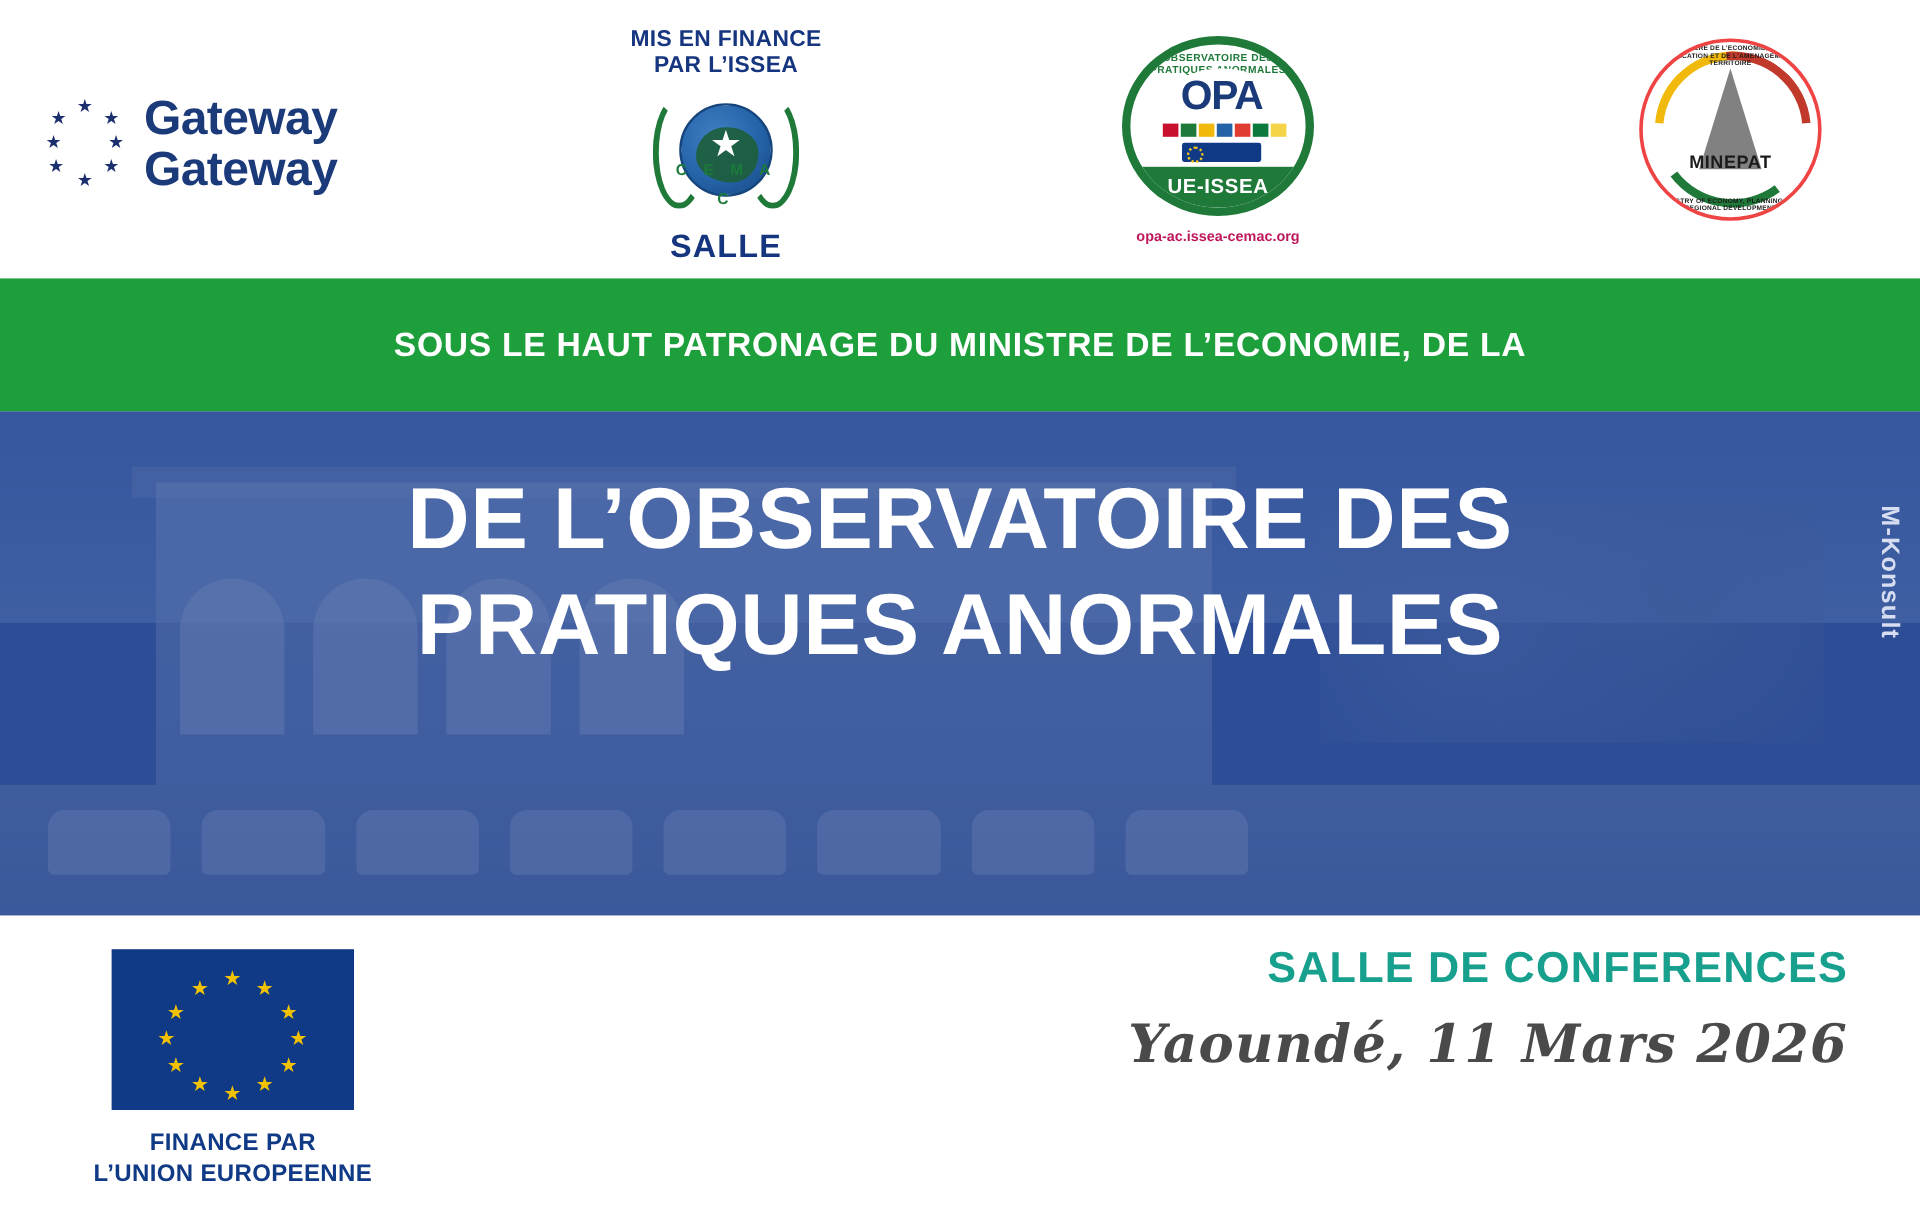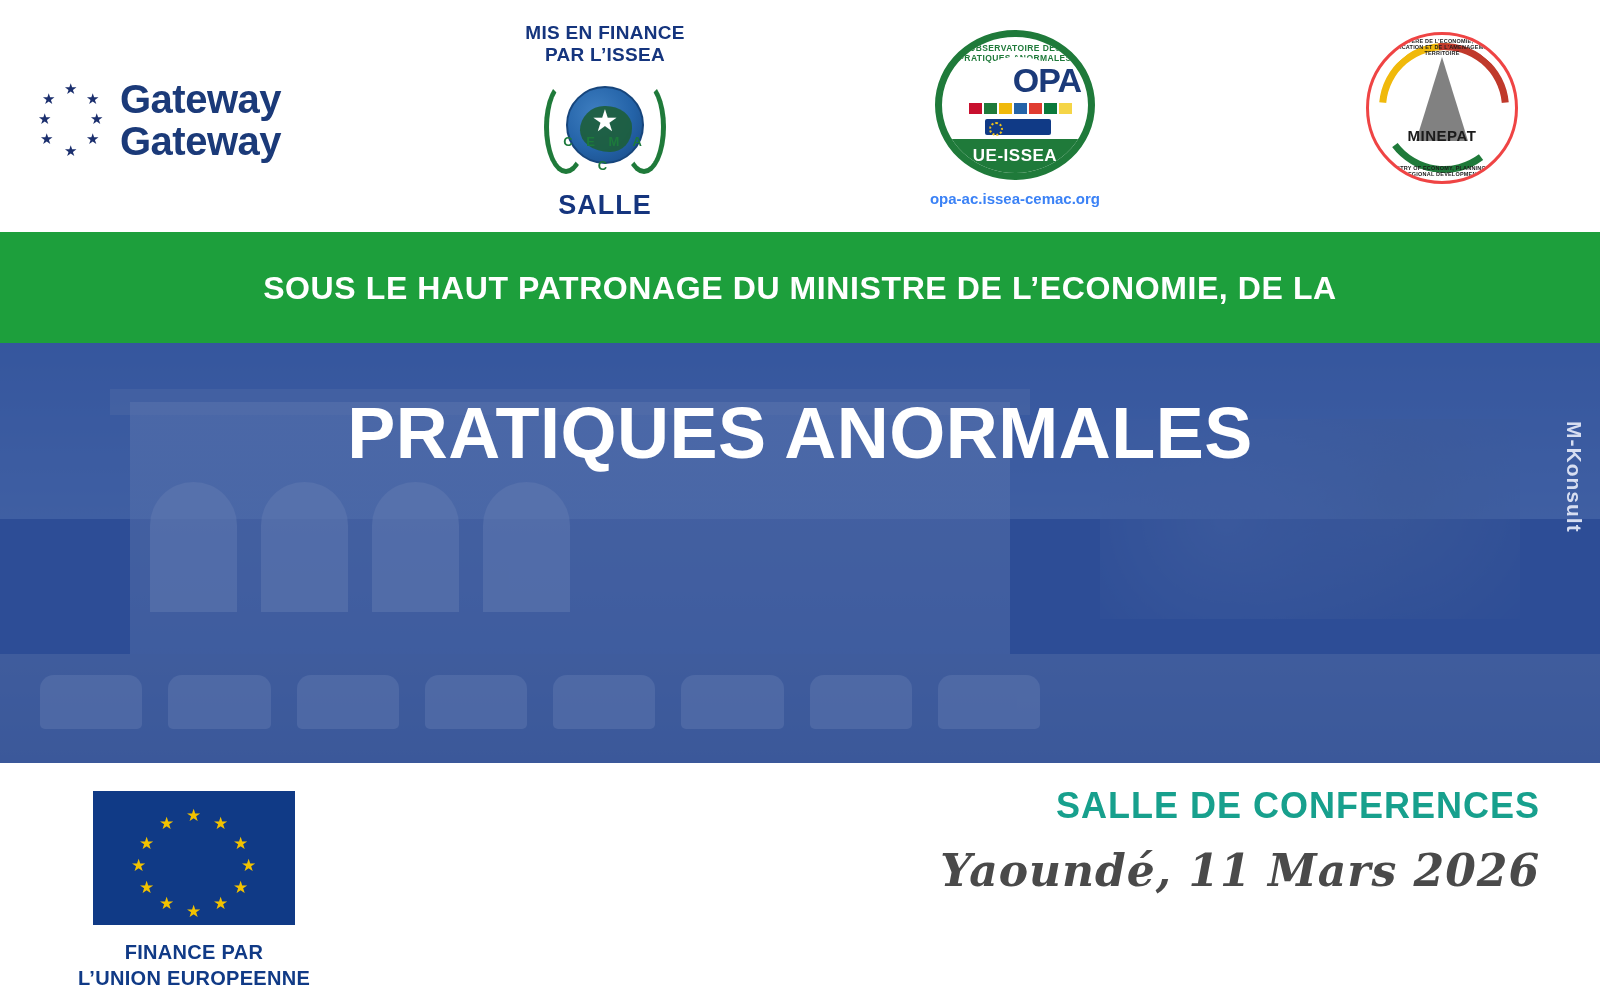--- a/index.html
+++ b/index.html
@@ -107,21 +107,20 @@
   }
   .opa-ring-text-top { top: 6px; }
   .opa-inner {
     position: absolute; left: 13px; top: 20px; width: 126px; height: 112px;
     border-radius: 50%; background: #ffffff;
   }
   .opa-word {
     position: absolute; left: 0; top: 6px; width: 100%;
     color: #1b3a79; font-weight: bold; font-size: 34px; line-height: 34px;
     letter-spacing: -1px;
-    text-align: right;
   }
   .opa-flags {
     position: absolute; left: 14px; top: 46px; display: flex; gap: 2px;
   }
   .opa-flags i { display: block; width: 13px; height: 11px; }
   .opa-ue {
     position: absolute; left: 30px; top: 62px;
     width: 66px; height: 16px; background: #103a86; border-radius: 2px;
   }
   .opa-ue:after {
@@ -131,21 +130,21 @@
   }
   .opa-bottom-band {
     position: absolute; left: 0; bottom: 0; width: 100%; height: 34px;
     background: #1f7a3a;
   }
   .opa-ue-issea {
     position: absolute; left: 0; bottom: 7px; width: 100%;
     color: #ffffff; font-weight: bold; font-size: 17px; letter-spacing: .5px;
   }
   .opa-url {
-    margin-top: 10px; color: #3b82f6; font-weight: bold; font-size: 15px;
+    margin-top: 10px; color: #be185d; font-weight: bold; font-size: 12px;
   }
 
   
   .minepat {
     position: absolute; left: 1358px; top: 28px;
     width: 170px; height: 178px;
   }
   .minepat-circle {
     position: absolute; left: 8px; top: 4px;
     width: 152px; height: 152px; border-radius: 50%;
@@ -194,21 +193,21 @@
   }
 
   
   .green-band {
     position: absolute; left: 0; top: 232px;
     width: 1600px; height: 111px;
     background: #1d9f3c;
     display: flex; align-items: center; justify-content: center;
   }
   .green-band-text {
-    color: #ffffff; font-weight: bold; font-size: 32px; line-height: 40px;
+    color: #ffffff; font-weight: bold; font-size: 28px; line-height: 40px;
     letter-spacing: .6px; text-align: center; padding: 0 60px;
     text-transform: uppercase;
   }
 
   
   .hero {
     position: absolute; left: 0; top: 343px;
     width: 1600px; height: 420px;
     overflow: hidden;
     background: #2e4d96;
@@ -412,20 +411,21 @@
           <i></i>
           <i></i>
           <i></i>
           <i></i>
           <i></i>
       </div>
     </div>
     <div class="hero-tint"></div>
 
     <div class="hero-title">
+      <div class="l2">DE L’OBSERVATOIRE DES</div>
       <div class="l3">PRATIQUES ANORMALES</div>
     </div>
 
     <div class="credit">M-Konsult</div>
   </div>
 
   <div class="footer">
 
     <div class="eu-block">
       <div class="eu-flag">

